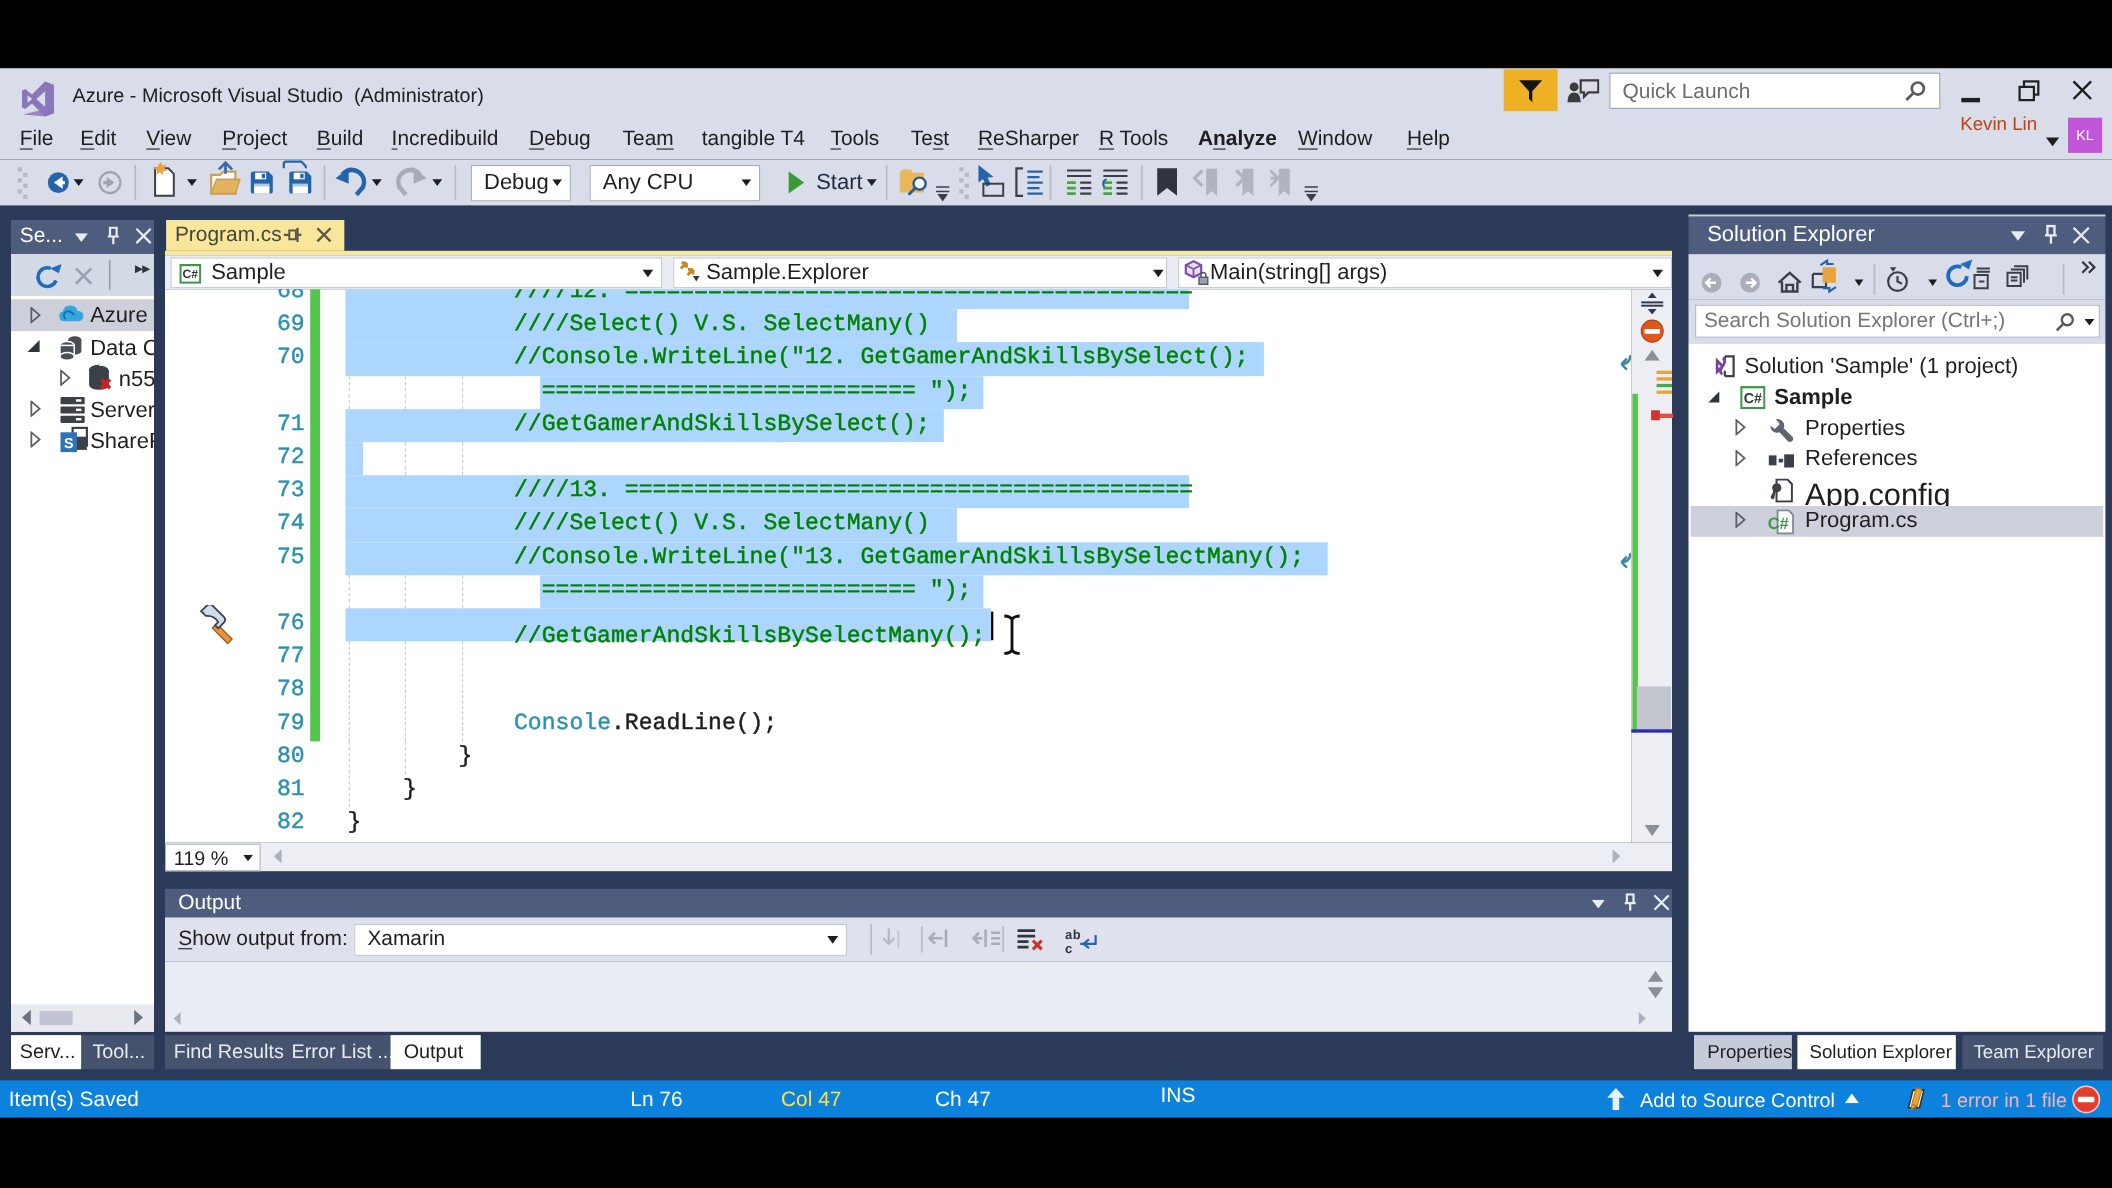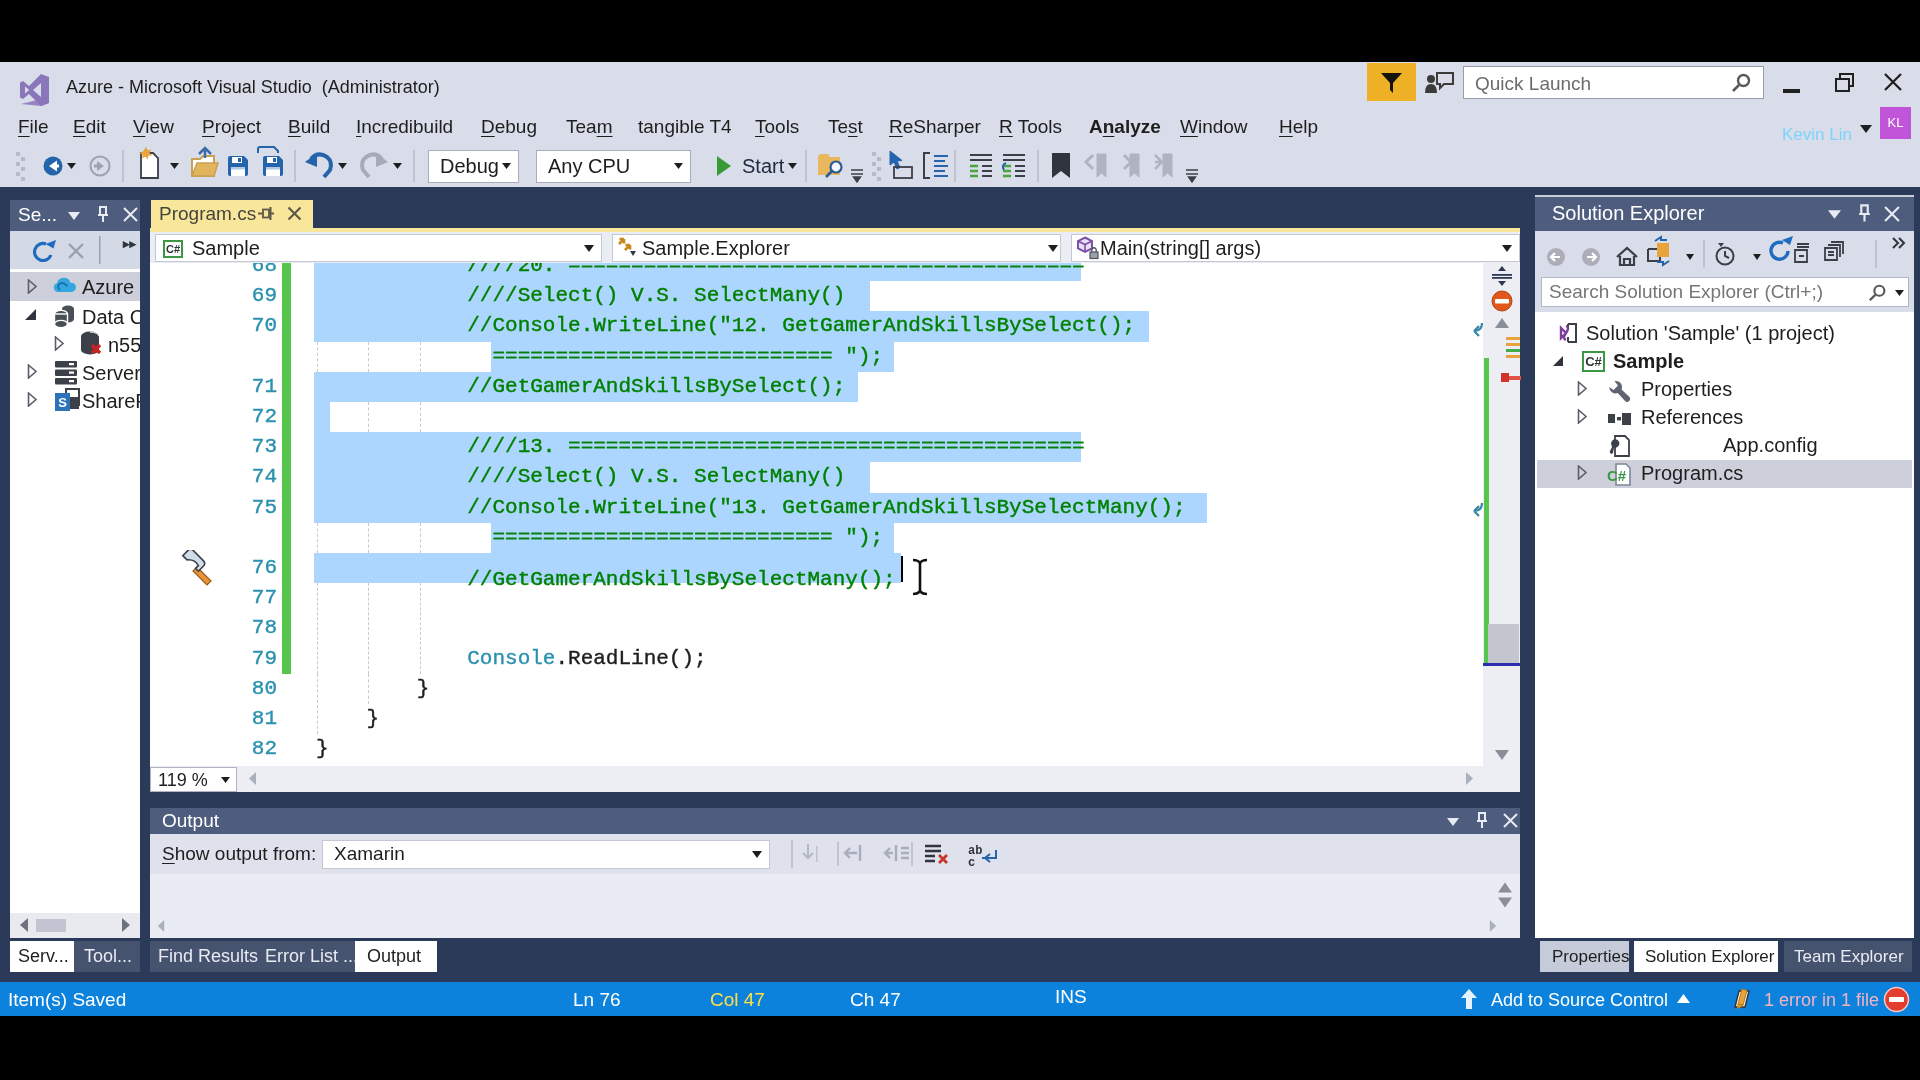--- a/index.html
+++ b/index.html
@@ -65,21 +65,21 @@
     <span class="abs" style="left:566px;">Tea<span class="u">m</span></span>
     <span class="abs" style="left:638px;">tangible T4</span>
     <span class="abs" style="left:755px;"><span class="u">T</span>ools</span>
     <span class="abs" style="left:828px;">Te<span class="u">s</span>t</span>
     <span class="abs" style="left:889px;"><span class="u">R</span>eSharper</span>
     <span class="abs" style="left:999px;"><span class="u">R</span> Tools</span>
     <span class="abs" style="left:1089px;font-weight:bold;">A<span class="u">n</span>alyze</span>
     <span class="abs" style="left:1180px;"><span class="u">W</span>indow</span>
     <span class="abs" style="left:1279px;"><span class="u">H</span>elp</span>
   </div>
-  <div class="abs txt" style="left:1782px;top:125px;font-size:17px;color:#7dd3fc;">Kevin Lin</div>
+  <div class="abs txt" style="left:1782px;top:103px;font-size:17px;color:#c2410c;">Kevin Lin</div>
   <svg class="abs" style="left:1859px;top:124px;" width="14" height="10" viewBox="0 0 14 10">
       <path d="M1 1 L13 1 L7 9 Z" fill="#1e1e1e"></path>
     </svg>
   <div class="abs" style="left:1880px;top:107px;width:31px;height:32px;background:#c155d9;color:#fff;font-size:13px;text-align:center;line-height:32px;">KL</div>
 
   <div class="abs" style="left:0;top:145px;width:1920px;height:42px;background:#D9DCE9;" id="toolbar"></div>
   <svg class="abs" style="left:0;top:145px;" width="1920" height="42" viewBox="0 0 1920 42">
     <defs>
       <g id="grip">
           <path d="M0 0h4v4h-4z M5 5h4v4h-4z M0 10h4v4h-4z M5 15h4v4h-4z M0 20h4v4h-4z M5 25h4v4h-4z" fill="#b7bac6"></path>
@@ -351,21 +351,21 @@
     <div class="abs g" style="left:218px;top:259.8px;"></div>
     <div class="abs g" style="left:270px;top:259.8px;"></div>
     <div class="abs g" style="left:167px;top:320.2px;height:90.6px;"></div>
     <div class="abs g" style="left:218px;top:320.2px;height:90.6px;"></div>
     <div class="abs g" style="left:270px;top:320.2px;height:90.6px;"></div>
     <div class="abs g" style="left:167px;top:410.8px;height:60.4px;"></div>
     <div class="abs g" style="left:218px;top:410.8px;"></div>
 
     <div class="abs txt" style="left:40px;top:-12px;width:87px;text-align:right;color:#2b91af;">68<br>69<br>70<br><br>71<br>72<br>73<br>74<br>75<br><br>76<br>77<br>78<br>79<br>80<br>81<br>82</div>
 
-    <pre class="abs" style="left:166px;top:-12px;color:#008000;">            ////20. =========================================</pre>
+    <pre class="abs" style="left:166px;top:-12px;color:#008000;">            ////12. =========================================</pre>
     <pre class="abs" style="left:166px;top:18.2px;color:#008000;">            ////Select() V.S. SelectMany()</pre>
     <pre class="abs" style="left:166px;top:48.4px;color:#008000;">            //Console.WriteLine("12. GetGamerAndSkillsBySelect();</pre>
     <pre class="abs" style="left:166px;top:78.6px;color:#008000;">              =========================== ");</pre>
     <pre class="abs" style="left:166px;top:108.8px;color:#008000;">            //GetGamerAndSkillsBySelect();</pre>
     <pre class="abs" style="left:166px;top:169.2px;color:#008000;">            ////13. =========================================</pre>
     <pre class="abs" style="left:166px;top:199.4px;color:#008000;">            ////Select() V.S. SelectMany()</pre>
     <pre class="abs" style="left:166px;top:229.6px;color:#008000;">            //Console.WriteLine("13. GetGamerAndSkillsBySelectMany();</pre>
     <pre class="abs" style="left:166px;top:259.8px;color:#008000;">              =========================== ");</pre>
     <pre class="abs" style="left:166px;top:290px;color:#008000;margin-top:12px;">            //GetGamerAndSkillsBySelectMany();</pre>
     <pre class="abs" style="left:166px;top:380.6px;color:#1e1e1e;">            <span style="color:#2b91af;">Console</span>.ReadLine();</pre>
@@ -563,21 +563,21 @@
   <svg class="abs" style="left:1607px;top:412px;" width="24" height="14" viewBox="0 0 24 14">
     <rect x="1" y="2" width="7" height="9" fill="#3c4049"></rect>
       <rect x="15" y="1" width="9" height="12" fill="#3c4049"></rect>
       <rect x="10" y="5" width="4" height="3.4" fill="#3c4049"></rect>
   </svg>
   <div class="abs txt" style="left:1641px;top:406px;font-size:20px;color:#1e1e1e;">References</div>
   <svg class="abs" style="left:1608px;top:435px;" width="23" height="22" viewBox="0 0 23 22">
     <path d="M7 1 L17 1 L21 5 L21 21 L7 21 Z" fill="#fff" stroke="#3c4049" stroke-width="1.8"></path>
     <path d="M5 9.5 a4.2 4.2 0 1 1 3 4 L7 19 a1.8 1.8 0 0 1 -3.2 -1.5 L6 13" fill="#3c4049" transform="translate(-2,-1)"></path>
   </svg>
-  <div class="abs txt" style="left:1723px;top:434px;font-size:20px;color:#1e1e1e;">App.config</div>
+  <div class="abs txt" style="left:1641px;top:434px;font-size:28px;color:#1e1e1e;">App.config</div>
   <div class="abs" style="left:1537px;top:460px;width:375px;height:28px;background:#cdd0db;"></div>
   <svg class="abs" style="left:1577px;top:465px;" width="11" height="15" viewBox="0 0 11 15">
       <path d="M1.5 1 L9 7.5 L1.5 14 Z" fill="none" stroke="#5a5e68" stroke-width="1.6"></path>
     </svg>
   <svg class="abs" style="left:1606px;top:463px;" width="26" height="23" viewBox="0 0 26 23">
     <path d="M10 1 L20 1 L24 5 L24 22 L10 22 Z" fill="#fff" stroke="#7e8797" stroke-width="1.6"></path>
     <text x="1" y="18" font-size="15" font-weight="bold" fill="#3b9646" font-family="Liberation Sans">C#</text>
   </svg>
   <div class="abs txt" style="left:1641px;top:462px;font-size:20px;color:#1e1e1e;">Program.cs</div>
 

